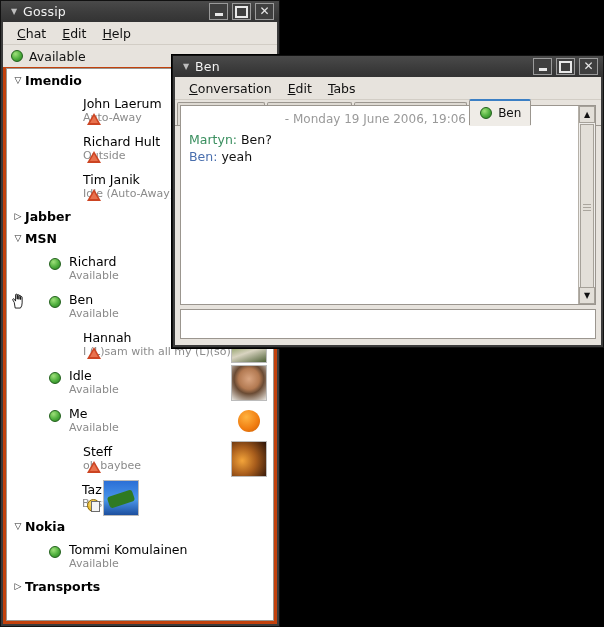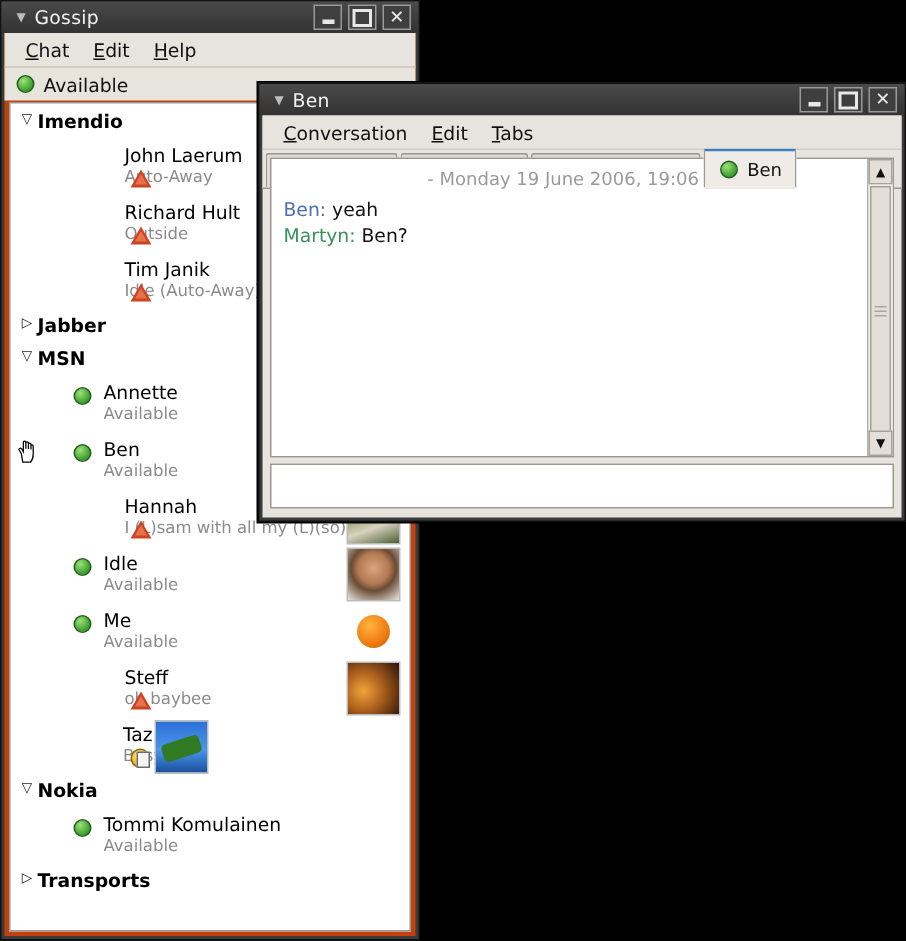--- a/index.html
+++ b/index.html
@@ -175,21 +175,21 @@
         </div>
 
         <div class="group-row">
           <span class="tri">▽</span>
           <span class="group-name">MSN</span>
         </div>
 
         <div class="contact-row">
           <span class="ic ic-green contact-icon"></span>
           <span class="contact-text">
-            <div class="contact-name">Annette</div>
+            <div class="contact-name">Richard</div>
             <div class="contact-status">Available</div>
           </span>
         </div>
 
         <div class="contact-row" style="position:relative">
           <span class="ic ic-green contact-icon"></span>
           <span class="contact-text">
             <div class="contact-name">Ben</div>
             <div class="contact-status">Available</div>
           </span>
@@ -323,24 +323,24 @@
               <span class="ic ic-green"></span>
             </span>
           <span>Ben</span>
         </div>
       </div>
 
       <div class="chat-area">
         <div class="chat-text">
           <div class="chat-date">- Monday 19 June 2006, 19:06 -</div>
           <div class="chat-line">
-            <span class="nick-other">Ben:</span><span> yeah</span>
+            <span class="nick-self">Martyn:</span><span> Ben?</span>
           </div>
           <div class="chat-line">
-            <span class="nick-self">Martyn:</span><span> Ben?</span>
+            <span class="nick-other">Ben:</span><span> yeah</span>
           </div>
         </div>
         <div class="vscroll">
           <div class="sb-btn">▲</div>
           <div class="sb-track">
             <div class="sb-thumb">
               <span class="sb-grip">
                   <i></i>
                   <i></i>
                   <i></i>

